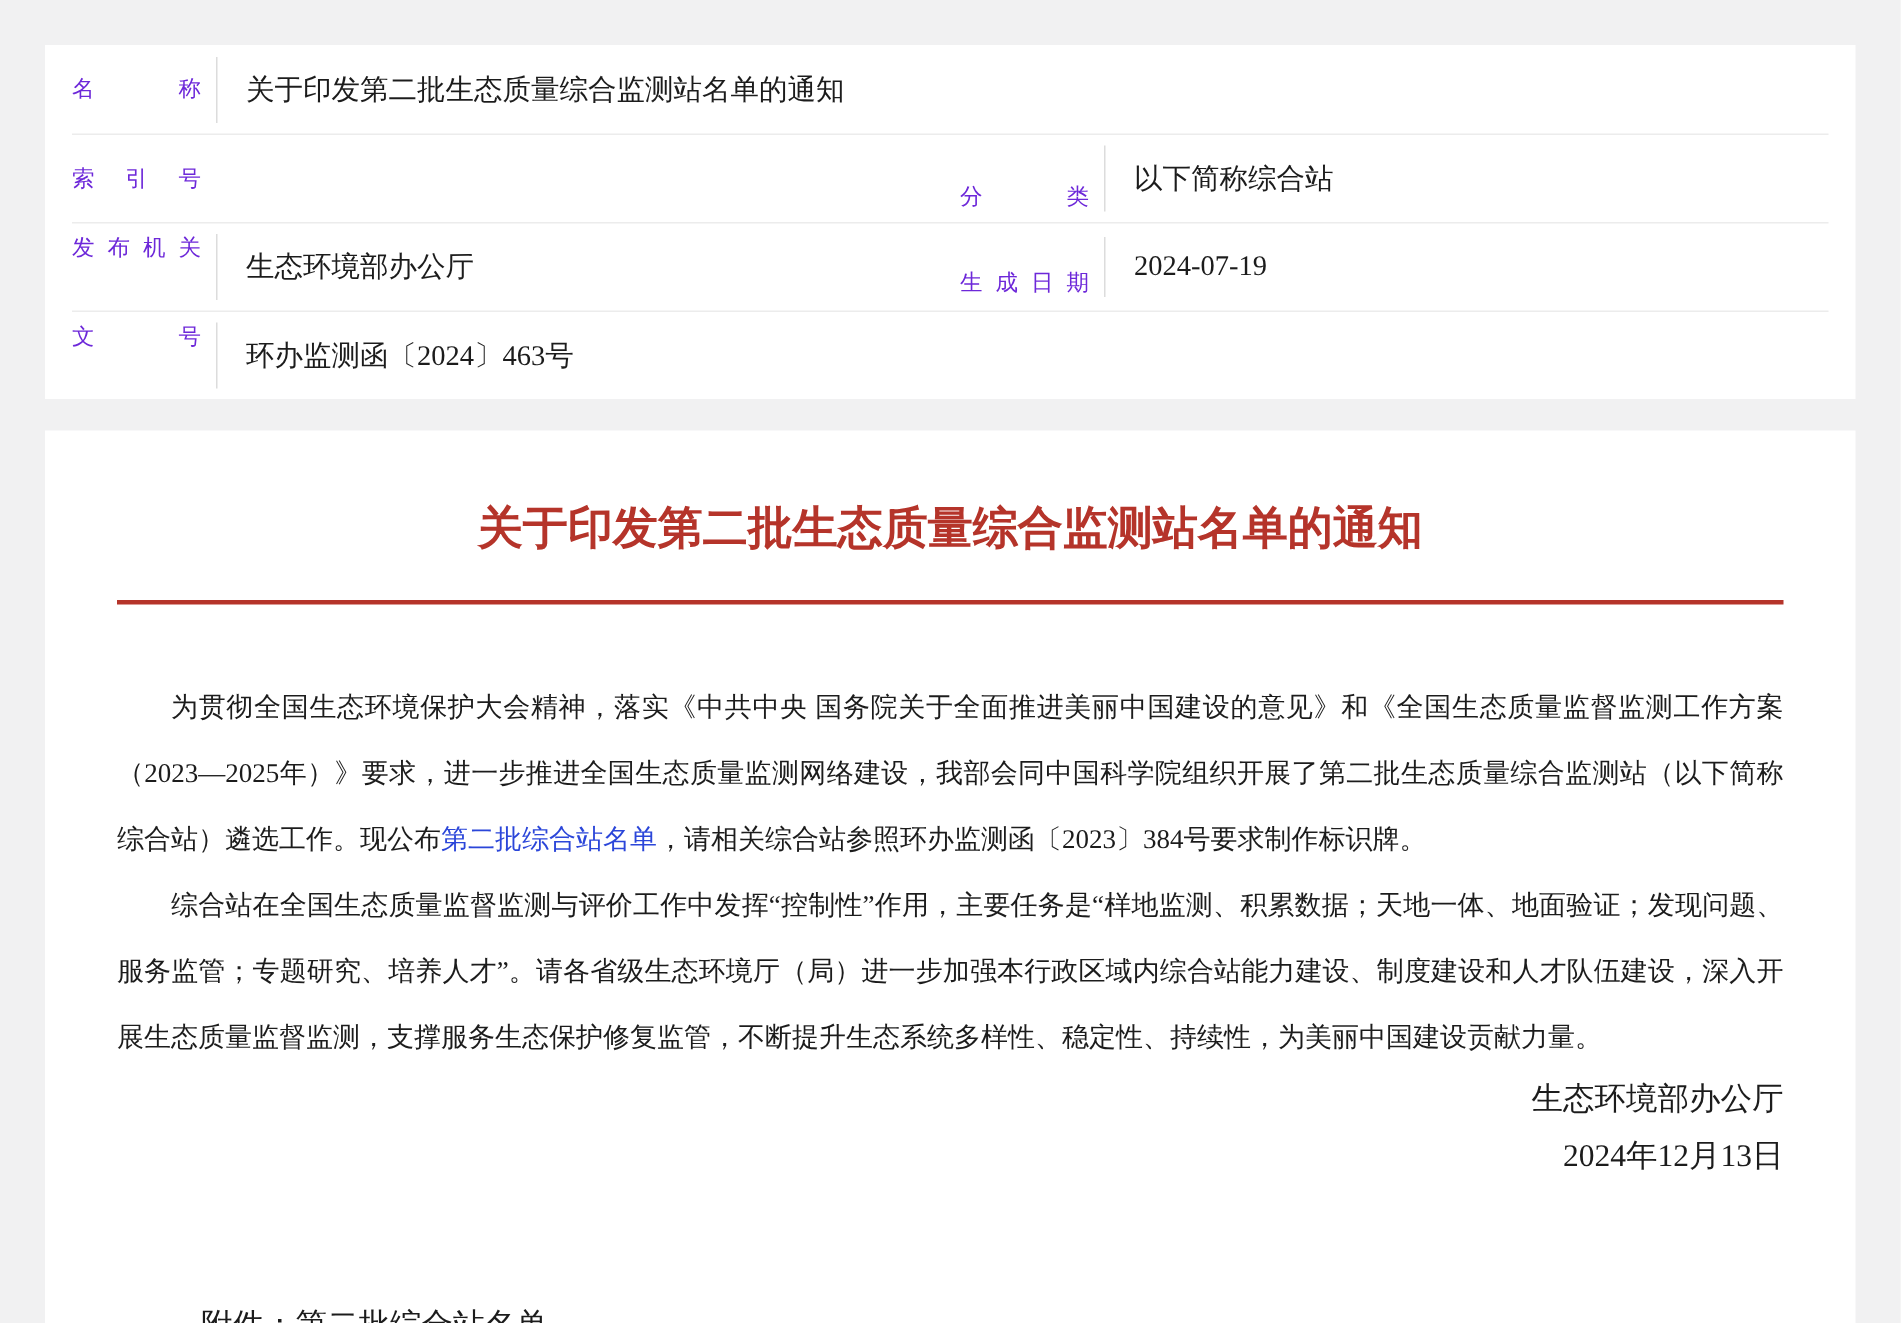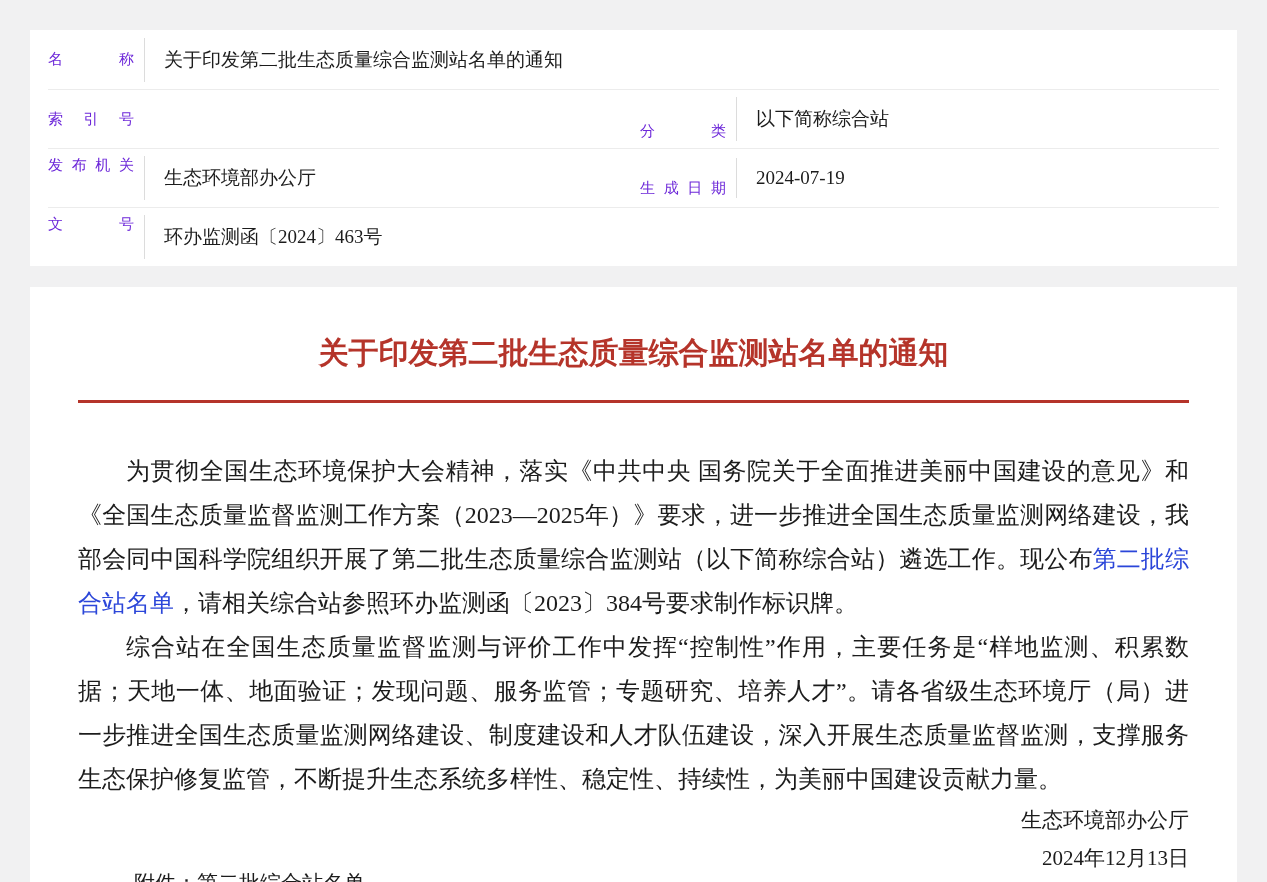--- a/index.html
+++ b/index.html
@@ -57,21 +57,21 @@
     color: #b5342a;
   }
   .doc-rule {
     margin-top: 25px;
     height: 3px;
     background: #b5342a;
     border: none;
   }
   .doc-body { margin-top: 46px; }
   .para {
-    font-size: 24px;
+    font-size: 18px;
     line-height: 44px;
     color: #1c1c1c;
     text-align: justify;
     text-indent: 2em;
   }
   .doc-link { color: #2b46d9; text-decoration: none; cursor: pointer; }
   .signature {
     text-align: right;
     font-size: 21px;
     line-height: 38px;
@@ -128,21 +128,21 @@
 
 <div class="card doc-card">
 
   <h1 class="doc-title">关于印发第二批生态质量综合监测站名单的通知</h1>
 
   <hr class="doc-rule">
 
   <div class="doc-body">
     <p class="para"><span>为贯彻全国生态环境保护大会精神，落实《中共中央 国务院关于全面推进美丽中国建设的意见》和《全国生态质量监督监测工作方案（2023—2025年）》要求，进一步推进全国生态质量监测网络建设，我部会同中国科学院组织开展了第二批生态质量综合监测站（以下简称综合站）遴选工作。现公布</span><a class="doc-link">第二批综合站名单</a><span>，请相关综合站参照环办监测函〔2023〕384号要求制作标识牌。</span></p>
 
-    <p class="para">综合站在全国生态质量监督监测与评价工作中发挥“控制性”作用，主要任务是“样地监测、积累数据；天地一体、地面验证；发现问题、服务监管；专题研究、培养人才”。请各省级生态环境厅（局）进一步推进全国生态质量监测网络建设、制度建设和人才队伍建设，深入开展生态质量监督监测，支撑服务生态保护修复监管，不断提升生态系统多样性、稳定性、持续性，为美丽中国建设贡献力量。</p>
+    <p class="para">综合站在全国生态质量监督监测与评价工作中发挥“控制性”作用，主要任务是“样地监测、积累数据；天地一体、地面验证；发现问题、服务监管；专题研究、培养人才”。请各省级生态环境厅（局）进一步加强本行政区域内综合站能力建设、制度建设和人才队伍建设，深入开展生态质量监督监测，支撑服务生态保护修复监管，不断提升生态系统多样性、稳定性、持续性，为美丽中国建设贡献力量。</p>
 
     <div class="signature">
       <div>生态环境部办公厅</div>
       <div>2024年12月13日</div>
     </div>
   </div>
 
   <div class="attachment-line">附件：第二批综合站名单</div>
 
 </div>

